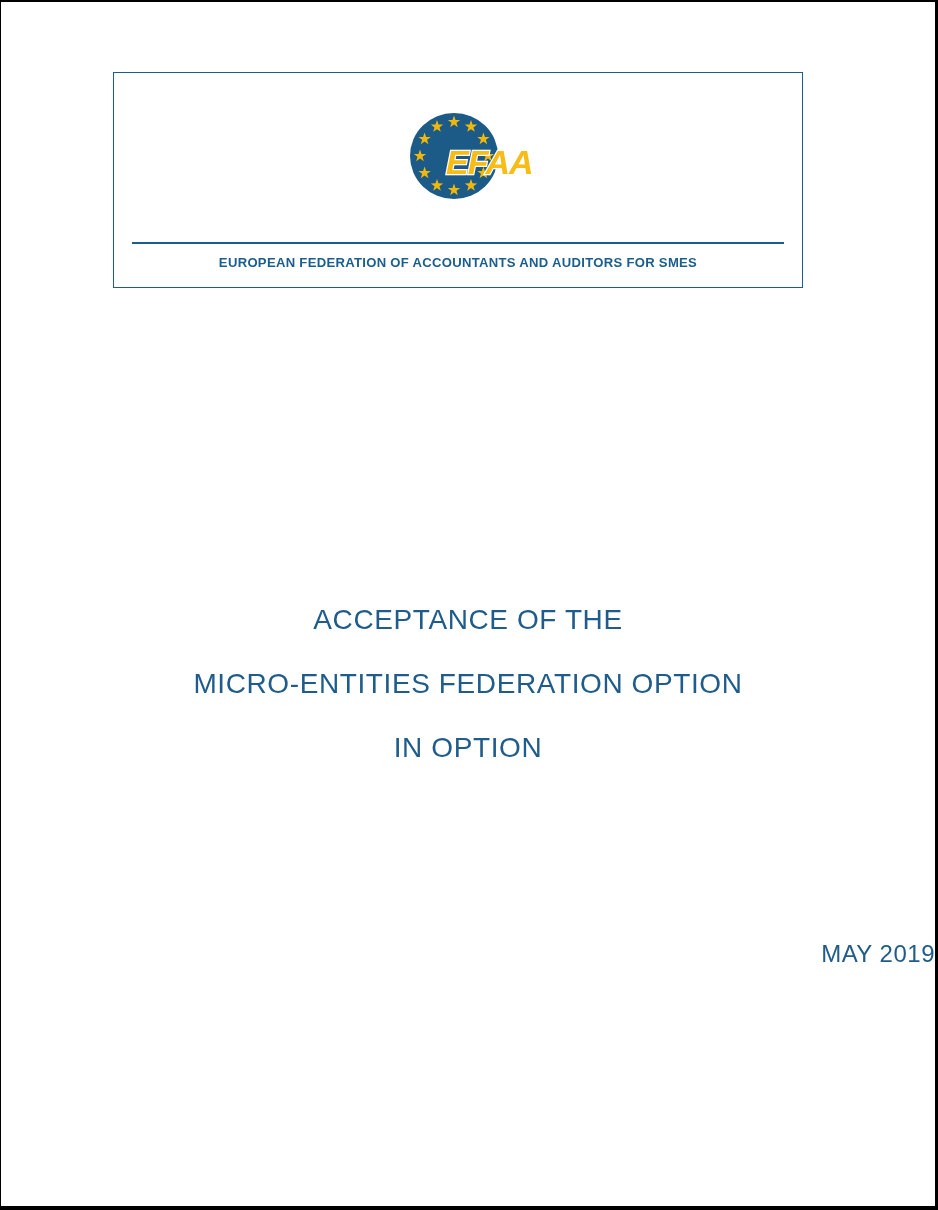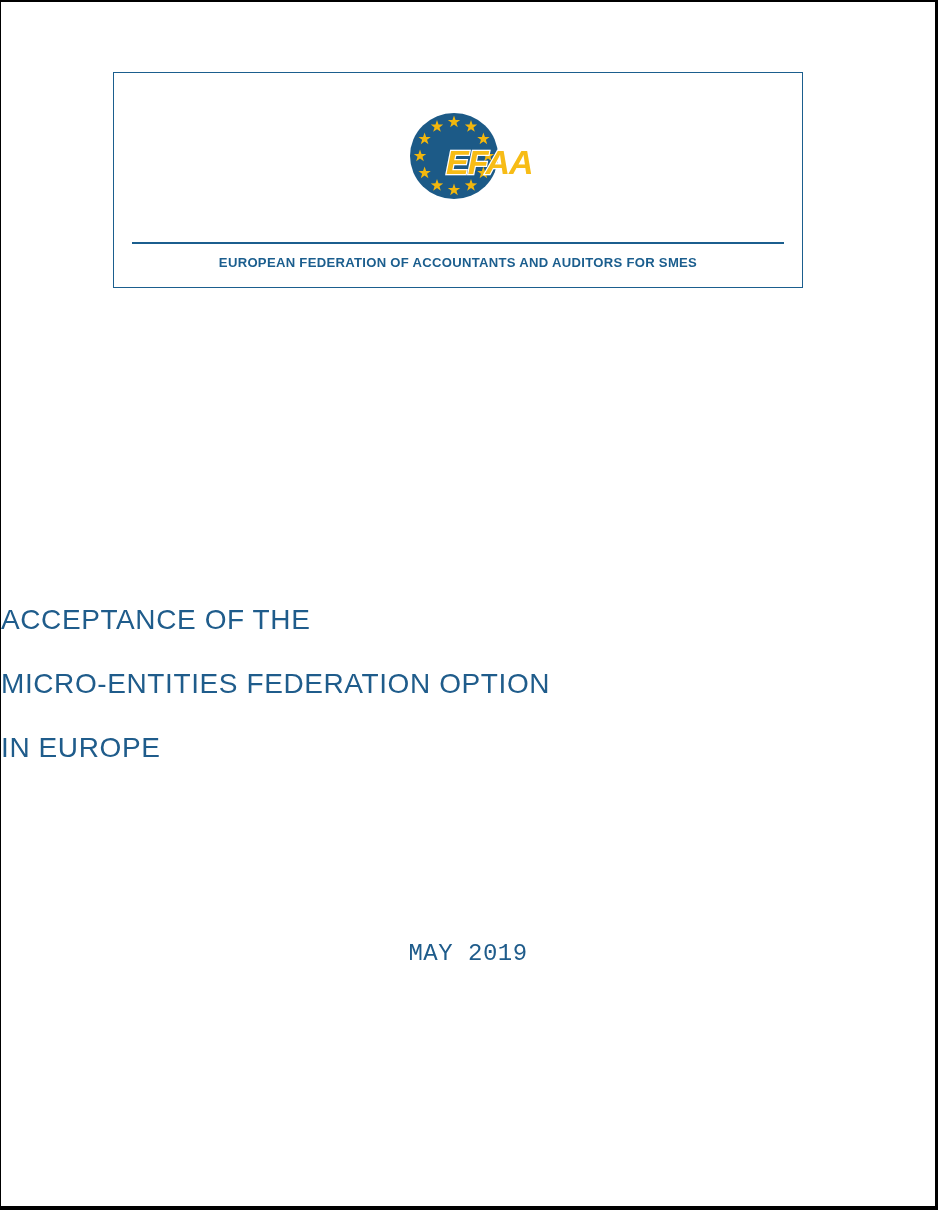--- a/index.html
+++ b/index.html
@@ -51,40 +51,40 @@
     font-size: 13.5px;
     font-weight: bold;
     letter-spacing: 0.3px;
     transform: scaleX(0.97);
   }
   .title-block {
     position: absolute;
     left: 0;
     right: 0;
     top: 604px;
+    text-align: center;
     color: #1f5c8b;
   }
   .title-line {
     font-size: 28px;
     line-height: 28px;
     letter-spacing: 0.6px;
     margin: 0 0 36px 0;
     font-weight: 500;
   }
   .doc-date {
     position: absolute;
     left: 0;
     right: 0;
     top: 938px;
-    text-align: center;
+    text-align: right;
     color: #1f5c8b;
     font-size: 24px;
     letter-spacing: 0.5px;
     font-weight: 500;
-    font-family: Liberation Mono, monospace;
   }
 </style>
 </head>
 <body>
 
 <div class="page">
 
   <div class="header-box">
 
     <svg class="logo-svg" viewBox="0 0 140 92" aria-hidden="true">
@@ -112,18 +112,18 @@
     </svg>
 
     <div class="header-divider"></div>
 
     <div class="org-name">EUROPEAN FEDERATION OF ACCOUNTANTS AND AUDITORS FOR SMES</div>
   </div>
 
   <div class="title-block">
     <div class="title-line">ACCEPTANCE OF THE</div>
     <div class="title-line">MICRO-ENTITIES FEDERATION OPTION</div>
-    <div class="title-line">IN EUROPE</div>
+    <div class="title-line">IN OPTION</div>
   </div>
 
   <div class="doc-date">MAY 2019</div>
 
 </div>
 
 </body></html>

